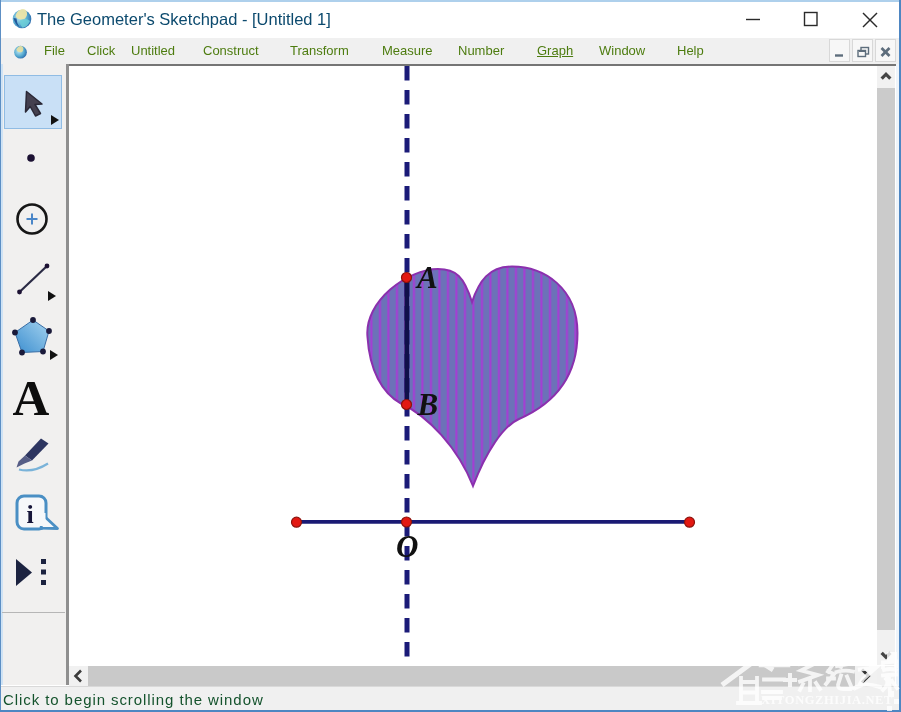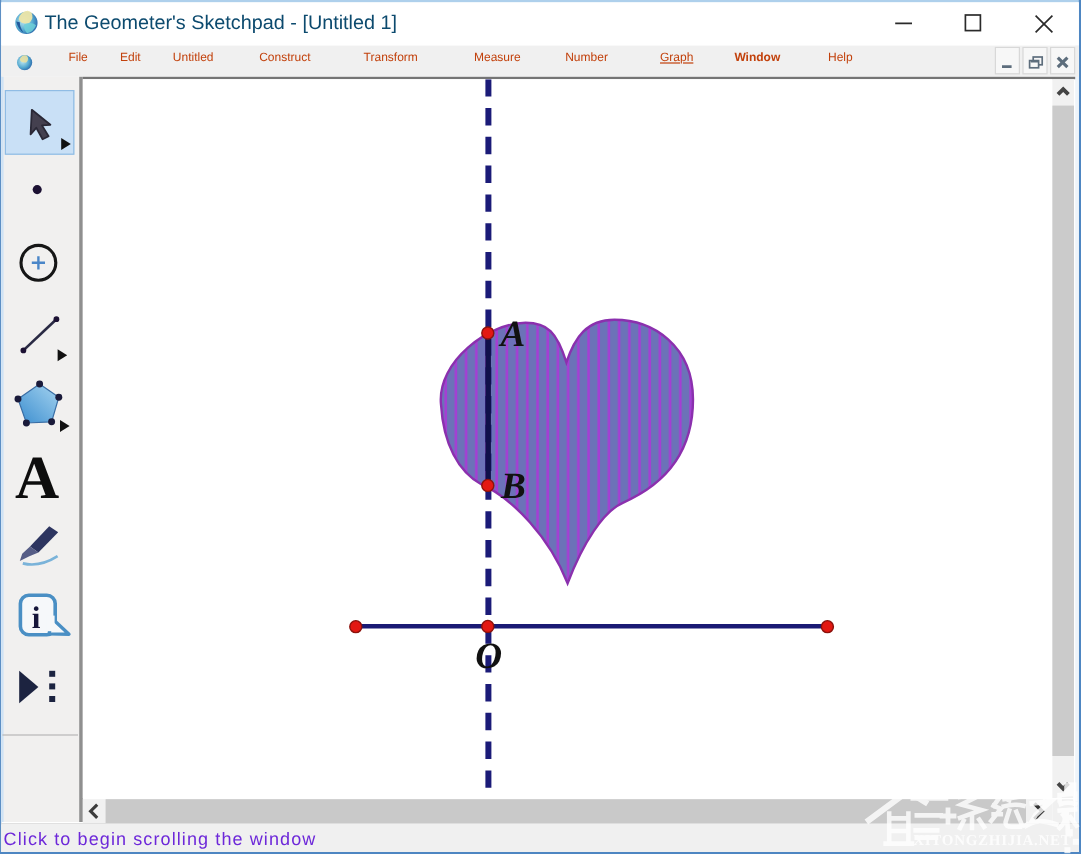--- a/index.html
+++ b/index.html
@@ -38,30 +38,30 @@
     <line x1="123" y1="5" x2="137" y2="19"></line>
     <line x1="137" y1="5" x2="123" y2="19"></line>
   </g>
 </svg>
 
 <div class="abs" style="left:1px;top:38px;width:898px;height:26px;background:#f0f0f0;"></div>
 <svg class="abs" style="left:13px;top:44px;" width="15" height="15" viewBox="0 0 22 22">
   <circle cx="11" cy="12" r="9.3" fill="url(#gic)"></circle>
   <path d="M5 8 Q8 2 12 3 Q16 4 15 9 Q13 13 11 12 Q6 12 5 8Z" fill="#e8e0a2" opacity="0.9"></path>
 </svg>
-<div class="abs" style="top:43px;left:17px;width:860px;height:20px;font-size:10px;color:#c2410c;">
+<div class="abs" style="top:43px;left:4px;width:860px;height:20px;font-size:13px;color:#4d7c0f;">
   <span class="abs" style="left:40px;">File</span>
-  <span class="abs" style="left:83px;">Edit</span>
+  <span class="abs" style="left:83px;">Click</span>
   <span class="abs" style="left:127px;">Untitled</span>
   <span class="abs" style="left:199px;">Construct</span>
   <span class="abs" style="left:286px;">Transform</span>
   <span class="abs" style="left:378px;">Measure</span>
   <span class="abs" style="left:454px;text-align:center;">Number</span>
   <span class="abs" style="left:533px;text-decoration:underline;">Graph</span>
-  <span class="abs" style="left:595px;font-weight:bold;">Window</span>
+  <span class="abs" style="left:595px;">Window</span>
   <span class="abs" style="left:673px;text-align:center;">Help</span>
 </div>
 
 <svg class="abs" style="left:828px;top:39px;" width="72" height="24" viewBox="0 0 72 24">
   <g fill="#f7f7f7" stroke="#d8d8d8" stroke-width="1">
     <rect x="1.5" y="0.5" width="20" height="22"></rect>
     <rect x="24.5" y="0.5" width="20" height="22"></rect>
     <rect x="47.5" y="0.5" width="20" height="22"></rect>
   </g>
   <g stroke="#5d6d7c" fill="none">
@@ -186,21 +186,21 @@
   <path d="M12 4.5 L6.5 10 L12 15.5" stroke="#3c3c3c" stroke-width="2.6" fill="none"></path>
 </svg>
 <svg class="abs" style="left:857px;top:666px;" width="20" height="20" viewBox="0 0 20 20">
   <path d="M5 3.5 L11.5 10 L5 16.5" stroke="#333333" stroke-width="3" fill="none"></path>
 </svg>
 
 <div class="abs" style="left:877px;top:666px;width:18px;height:20px;background:#f0f0f0;"></div>
 
 <div class="abs" style="left:1px;top:686px;width:898px;height:1px;background:#d9d9d9;"></div>
 <div class="abs" style="left:1px;top:687px;width:898px;height:23px;background:#f0f0f0;"></div>
-<div class="abs" style="left:3px;top:691px;font-size:15px;letter-spacing:0.92px;color:#6d28d9;">Click to begin scrolling the window</div>
+<div class="abs" style="left:3px;top:691px;font-size:15px;letter-spacing:0.92px;color:#14532d;">Click to begin scrolling the window</div>
 
 <svg class="abs" style="left:700px;top:645px;" width="201" height="67" viewBox="0 0 201 67">
   <g opacity="0.8" stroke-linecap="square">
 
     <g stroke="#ffffff" fill="none">
       <path d="M24 38.5 L56.5 14.5 L71 23.5" stroke-width="5"></path>
       <path d="M61 20 L88 20" stroke-width="4.5"></path>
       <path d="M41 33 L41 58 M57 33 L57 58 M41 37 L57 37 M41 47.5 L57 47.5 M38 58 L60 58" stroke-width="3.8"></path>
       <path d="M64 34.5 L84 34.5 M63 47 L81 47 M64 53 L80 53" stroke-width="3.8"></path>
     </g>

